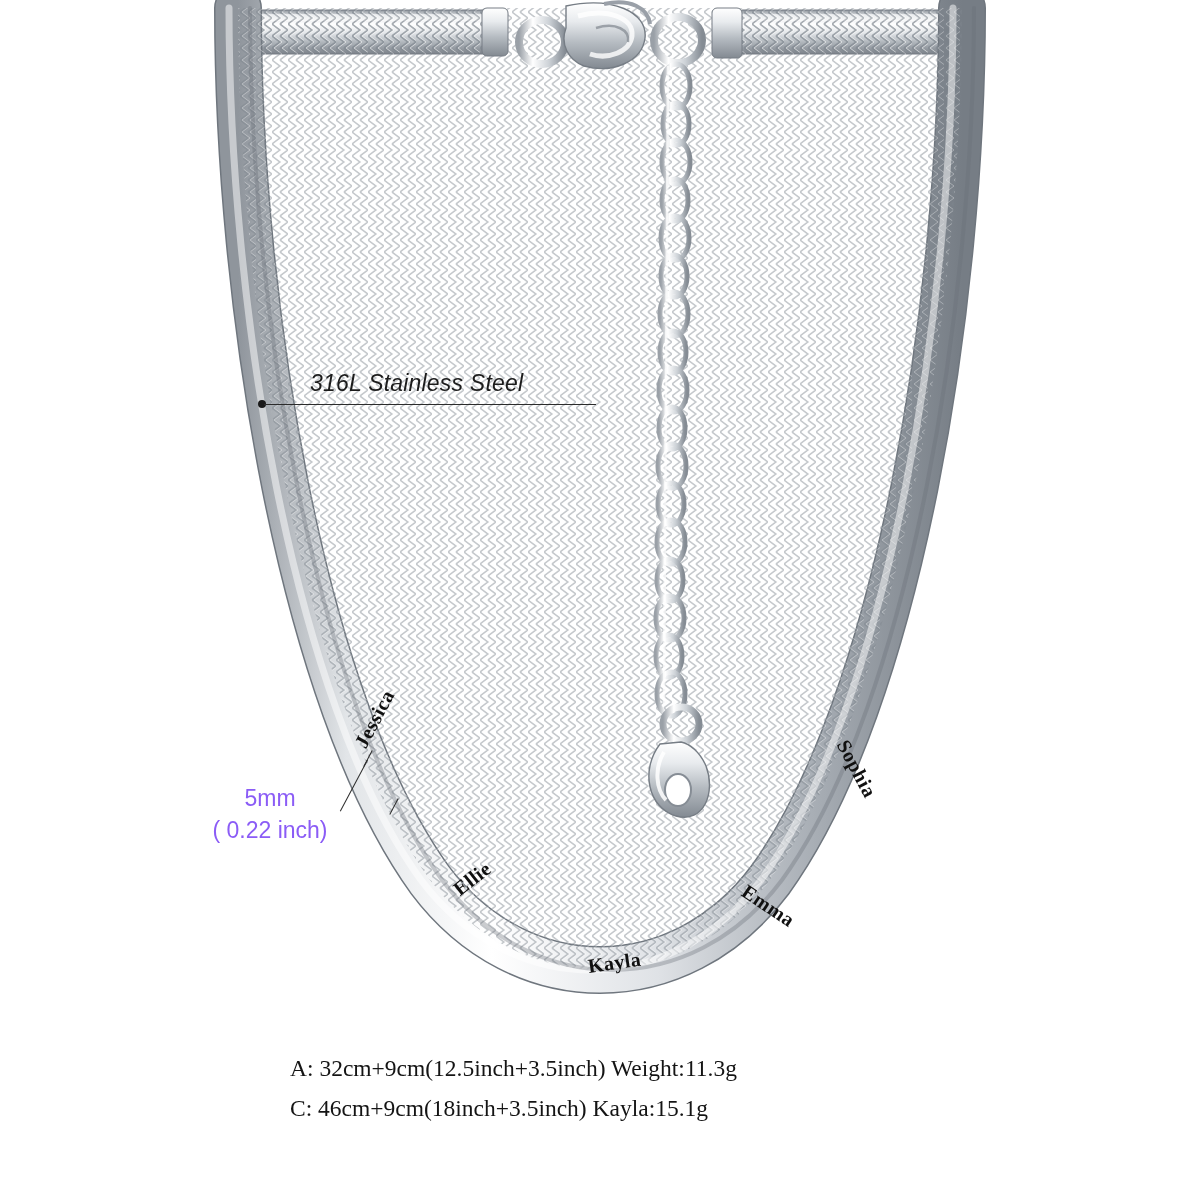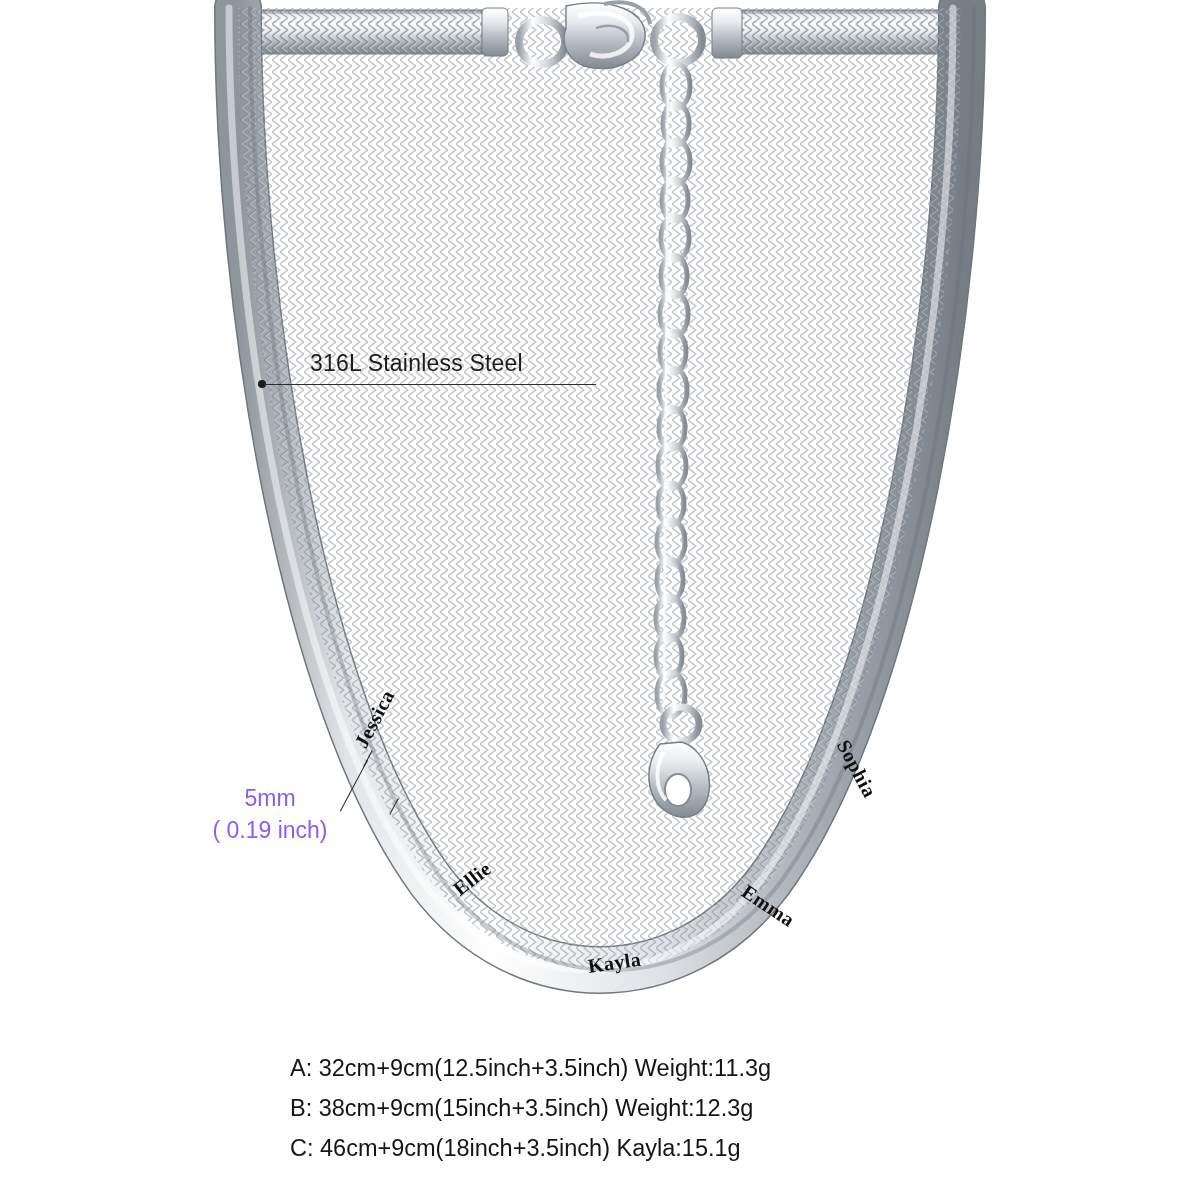--- a/index.html
+++ b/index.html
@@ -22,23 +22,24 @@
     left: 0;
     top: 0;
     width: 1200px;
     height: 1200px;
   }
 
   
   .callout-material {
     position: absolute;
     left: 258px;
-    top: 350px;
+    top: 370px;
     width: 360px;
     height: 46px;
+    font-style: italic;
   }
   .callout-material .line {
     position: absolute;
     left: 6px;
     top: 34px;
     width: 332px;
     height: 1px;
     background: #2b2b2b;
   }
   .callout-material .dot {
@@ -120,20 +121,21 @@
     position: absolute;
     left: 290px;
     top: 1048px;
     width: 700px;
   }
   .specs .spec-row {
     font-size: 23.5px;
     color: #141414;
     line-height: 40px;
     white-space: nowrap;
+    font-family: Liberation Serif, serif;
   }
 </style>
 </head>
 <body>
 
 <div id="stage">
 
   <svg id="necklace-svg" viewBox="0 0 1200 1200">
     <defs>
       <linearGradient id="chainGrad" x1="0" y1="0" x2="0" y2="1">
@@ -254,31 +256,30 @@
   </svg>
 
   <div class="callout-material">
     <div class="dot"></div>
     <div class="line"></div>
     <div class="label">316L Stainless Steel</div>
   </div>
 
   <div class="callout-width">
     <div class="w-text">5mm</div>
-    <div class="w-text" style="top:32px;">( 0.19 inch)</div>
+    <div class="w-text" style="top:32px;">( 0.22 inch)</div>
     <div class="tick tick-v"></div>
     <div class="tick tick-h1"></div>
     <div class="tick tick-h2"></div>
   </div>
 
   <div class="engraved" style="left: 360px; top: 735px; font-size: 20px; transform: rotate(-62deg); transform-origin: left center;">Jessica</div>
   <div class="engraved" style="left: 456px; top: 880px; font-size: 20px; transform: rotate(-38deg); transform-origin: left center;">Ellie</div>
   <div class="engraved" style="left: 588px; top: 955px; font-size: 20px; transform: rotate(-8deg); transform-origin: left center;">Kayla</div>
   <div class="engraved" style="left: 744px; top: 878px; font-size: 20px; transform: rotate(34deg); transform-origin: left center;">Emma</div>
   <div class="engraved" style="left: 842px; top: 730px; font-size: 20px; transform: rotate(62deg); transform-origin: left center;">Sophia</div>
 
   <div class="specs">
     <div class="spec-row">A: 32cm+9cm(12.5inch+3.5inch) Weight:11.3g</div>
-    <div class="spec-row">B: 38cm+9cm(15inch+3.5inch) Weight:12.3g</div>
     <div class="spec-row">C: 46cm+9cm(18inch+3.5inch) Kayla:15.1g</div>
   </div>
 
 </div>
 
 </body></html>

